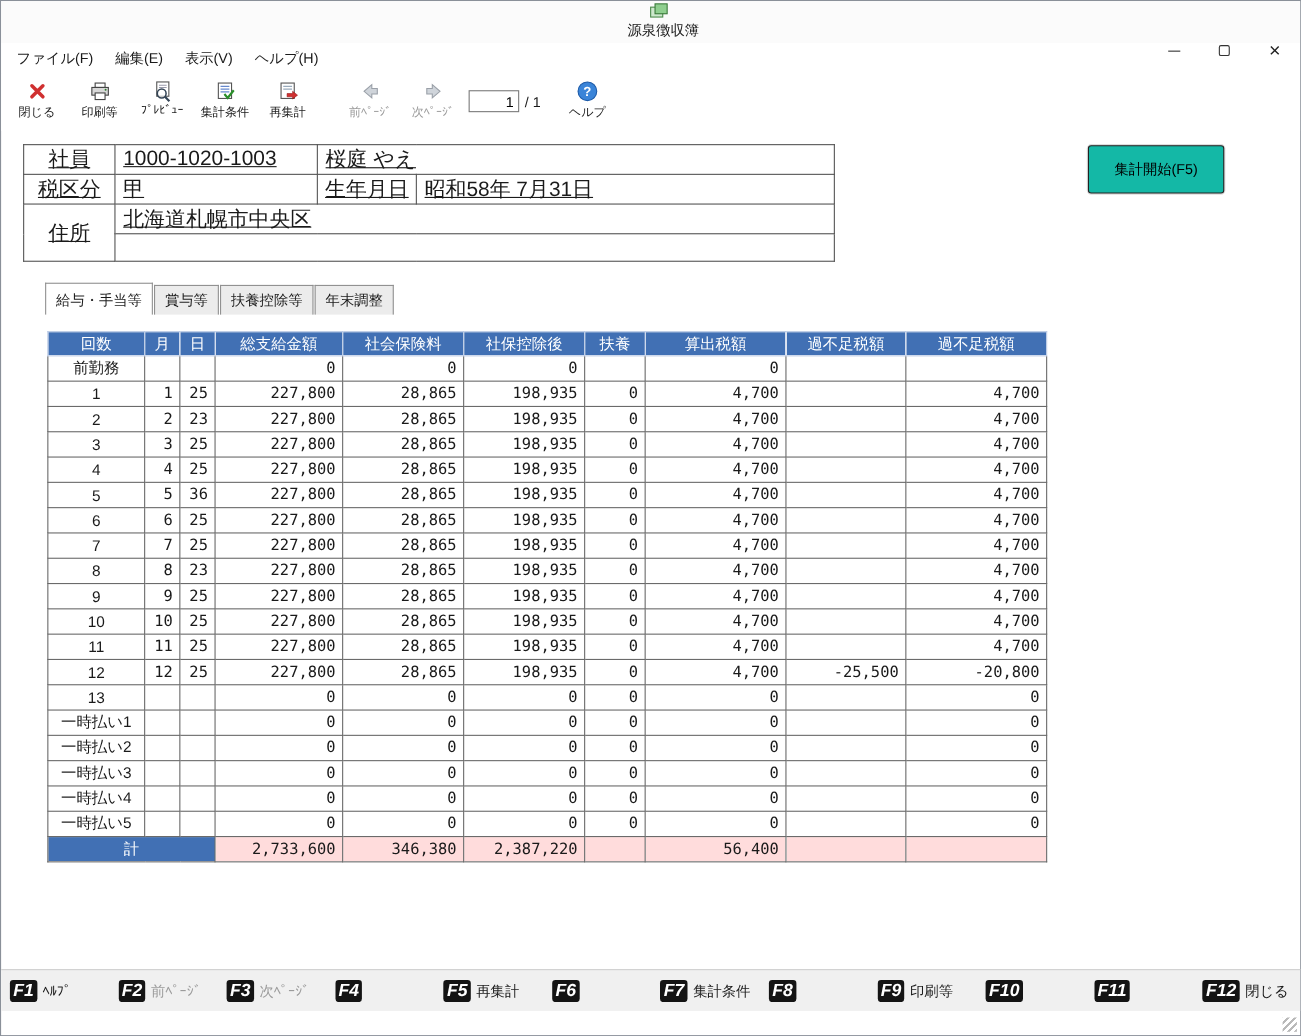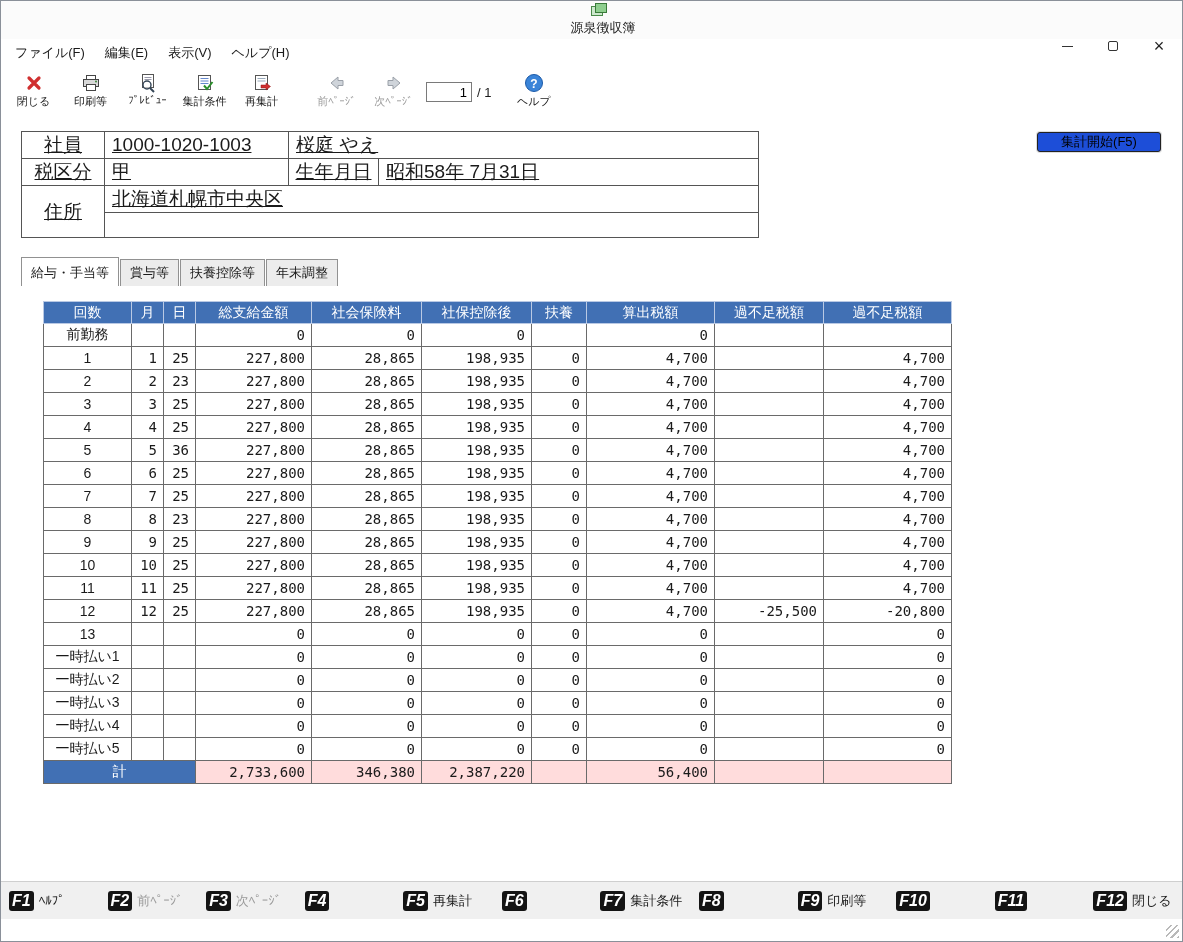--- a/index.html
+++ b/index.html
@@ -35,29 +35,29 @@
   .tool-icon { height: 20px; display: flex; align-items: center; }
   .page-box { display: flex; align-items: center; gap: 5px; margin-top: 12px; margin-left: 4px; font-size: 13px; }
   .page-input { width: 46px; height: 20px; border: 1px solid #7a7a7a; text-align: right; padding-right: 4px; font-size: 13px; font-family: inherit; background: #fff; }
 
   
   .employee-table { position: absolute; top: 130px; left: 20px; border-collapse: collapse; table-layout: fixed; font-size: 19px; text-decoration: underline; }
   .employee-table td { border: 1px solid #555; height: 25px; padding: 0 7px; background: #fff; white-space: nowrap; overflow: hidden; }
   .employee-table td.lab { text-align: center; padding: 0 2px; }
 
   .start-button {
-    position: absolute; top: 131px; left: 1036px; width: 124px; height: 20px;
-    background: #1d4ed8; border: 1px solid #222; border-radius: 3px; font-size: 13px;
+    position: absolute; top: 131px; left: 988px; width: 124px; height: 44px;
+    background: #14b8a6; border: 1px solid #222; border-radius: 3px; font-size: 13px;
     font-family: inherit; box-shadow: 0 0 0 1px #ddd; cursor: default;
   }
 
   
   .tabs { position: absolute; top: 256px; left: 20px; display: flex; align-items: flex-end; font-size: 13px; }
   .tab { padding: 4px 9px; border: 1px solid #919191; border-bottom: none; background: #ececec; margin-right: 1px; }
-  .tab.active { background: #fff; padding-top: 6px; }
+  .tab.active { background: #fff; padding-top: 6px; margin-left: 20px; }
 
   
   .ledger {
     position: absolute; top: 300px; left: 42px; border-collapse: collapse; table-layout: fixed;
     font-size: 14px; font-family: "DejaVu Sans Mono", "Liberation Mono", monospace;
     border: 1px solid #444;
   }
   .ledger th {
     background: var(--header-blue, #4170b4); color: #ffffff; border: 1px solid #b9c9e4;
     height: 22px; font-weight: normal; font-size: 14px; white-space: nowrap; overflow: hidden;

